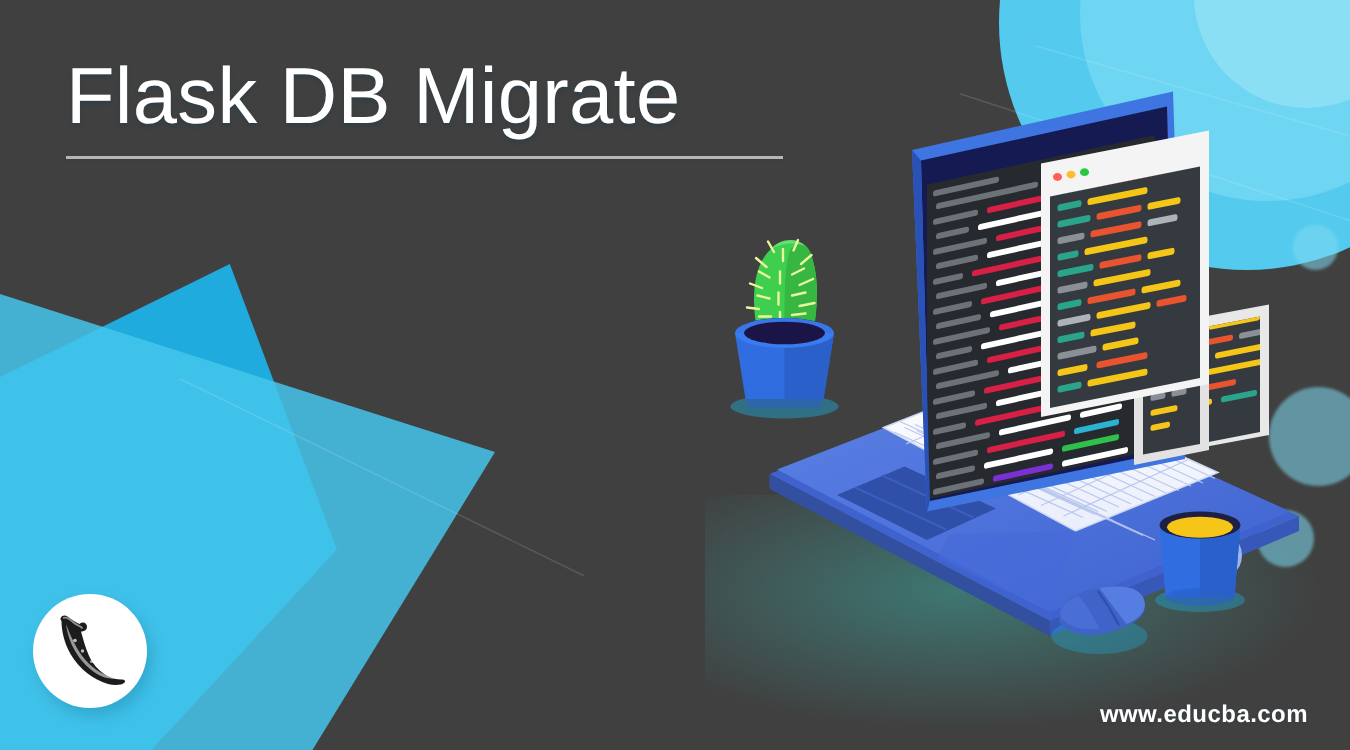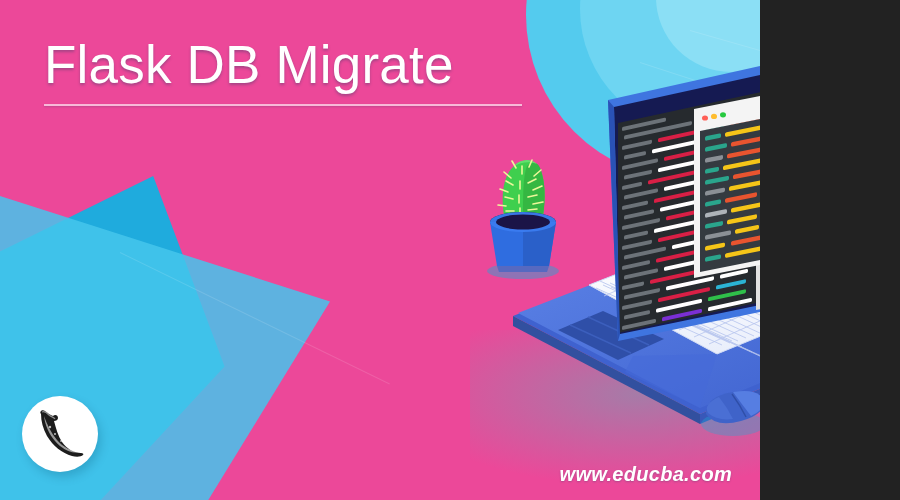--- a/index.html
+++ b/index.html
@@ -1,18 +1,18 @@
 <!DOCTYPE html>
 <html><head>
 <meta charset="utf-8">
 <style>
   html,body{margin:0;padding:0;background:#222;}
   .stage{
-    position:relative;width:760px;height:500px;overflow:hidden;
-    background:#ec4899;
+    position:relative;width:900px;height:500px;overflow:hidden;
+    background:#404040;
     font-family:"Liberation Sans", sans-serif;
   }
   
   .bg-layer{position:absolute;inset:0;overflow:hidden;}
   .corner-circle{position:absolute;border-radius:50%;}
   .cc1{width:330px;height:330px;right:-96px;top:-150px;background:#54cbee;}
   .cc2{width:250px;height:250px;right:-70px;top:-116px;background:#6ed5f2;}
   .cc3{width:150px;height:150px;right:-46px;top:-78px;background:#8bdff5;}
   .bokeh{position:absolute;border-radius:50%;background:#7fdaf3;opacity:.55;filter:blur(1px);}
   .bk1{width:66px;height:66px;left:846px;top:258px;}
@@ -60,23 +60,22 @@
   .logo{
     position:absolute;left:22px;top:396px;width:76px;height:76px;
     border-radius:50%;background:#ffffff;
     box-shadow:3px 5px 10px rgba(0,70,100,.22);
   }
   .logo svg{position:absolute;left:9px;top:12px;}
 
   
   .watermark{
     position:absolute;right:28px;bottom:14px;
-    color:#ffffff;font-size:20px;font-weight:bold;letter-spacing:.3px;
+    color:#ffffff;font-size:16px;font-weight:bold;letter-spacing:.3px;
     text-shadow:0 1px 2px rgba(0,60,90,.25);
-    font-style:italic;
   }
 </style>
 </head>
 <body>
 
 <div class="stage">
 
   <div class="bg-layer">
     <div class="poly poly-dark"></div>
     <div class="poly poly-light"></div>

